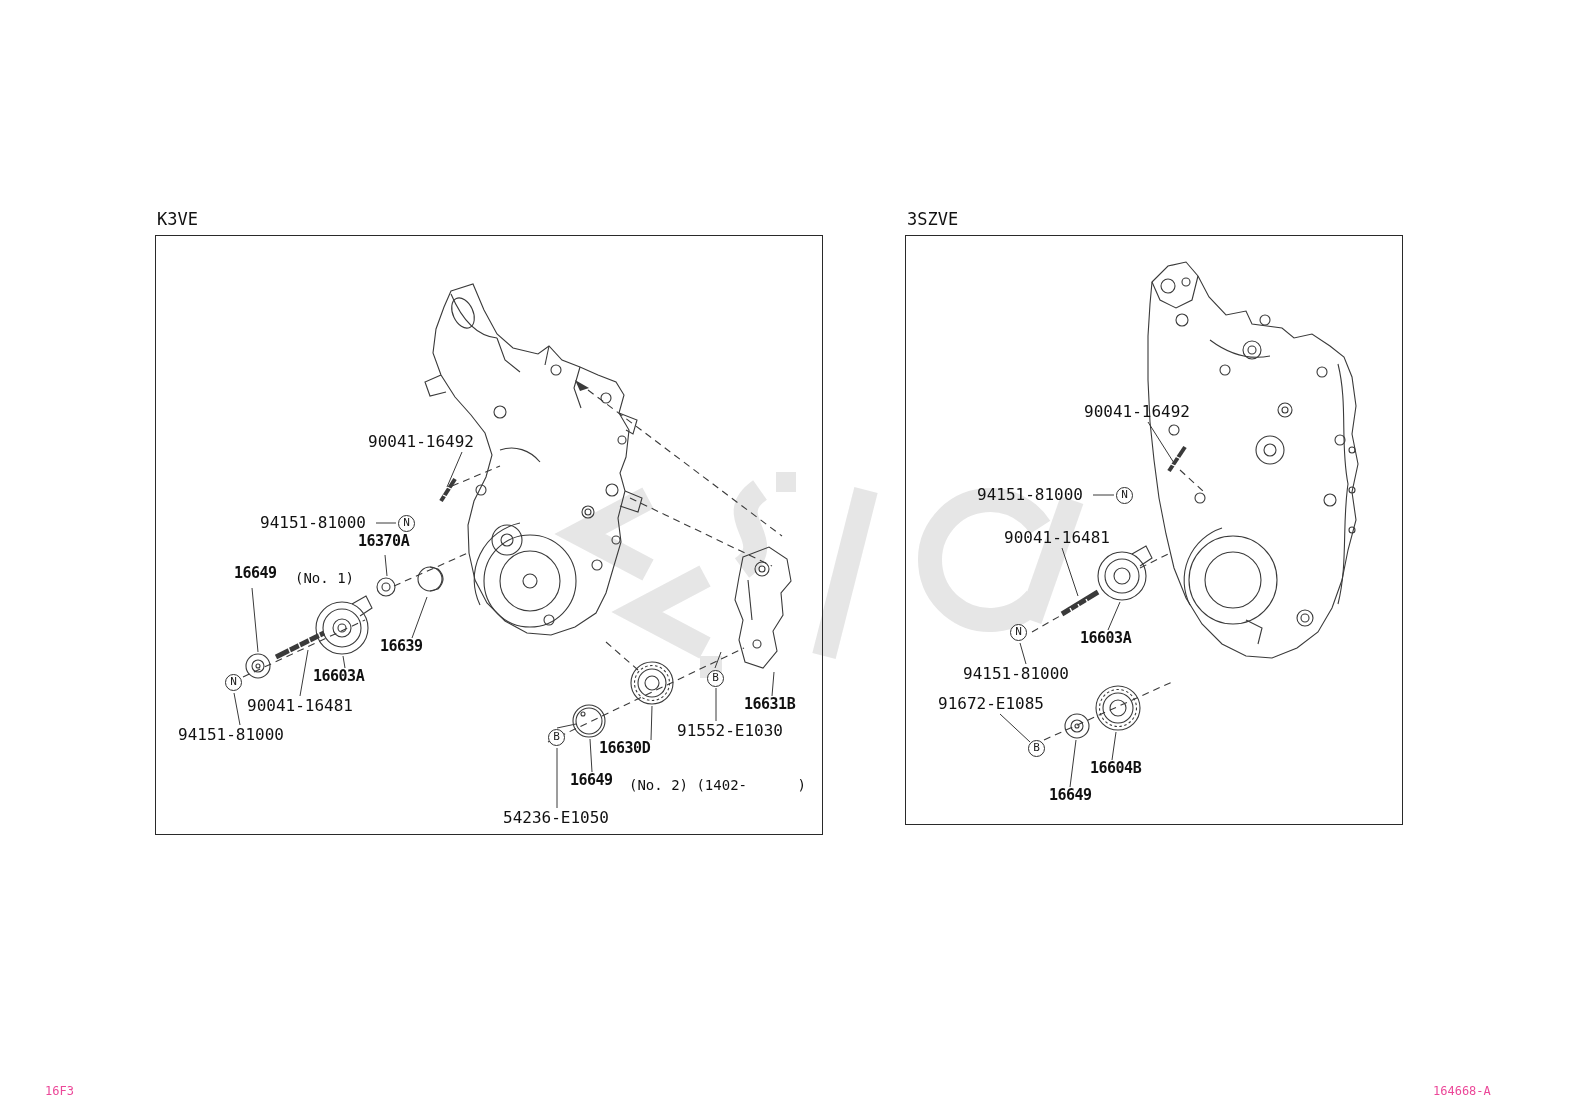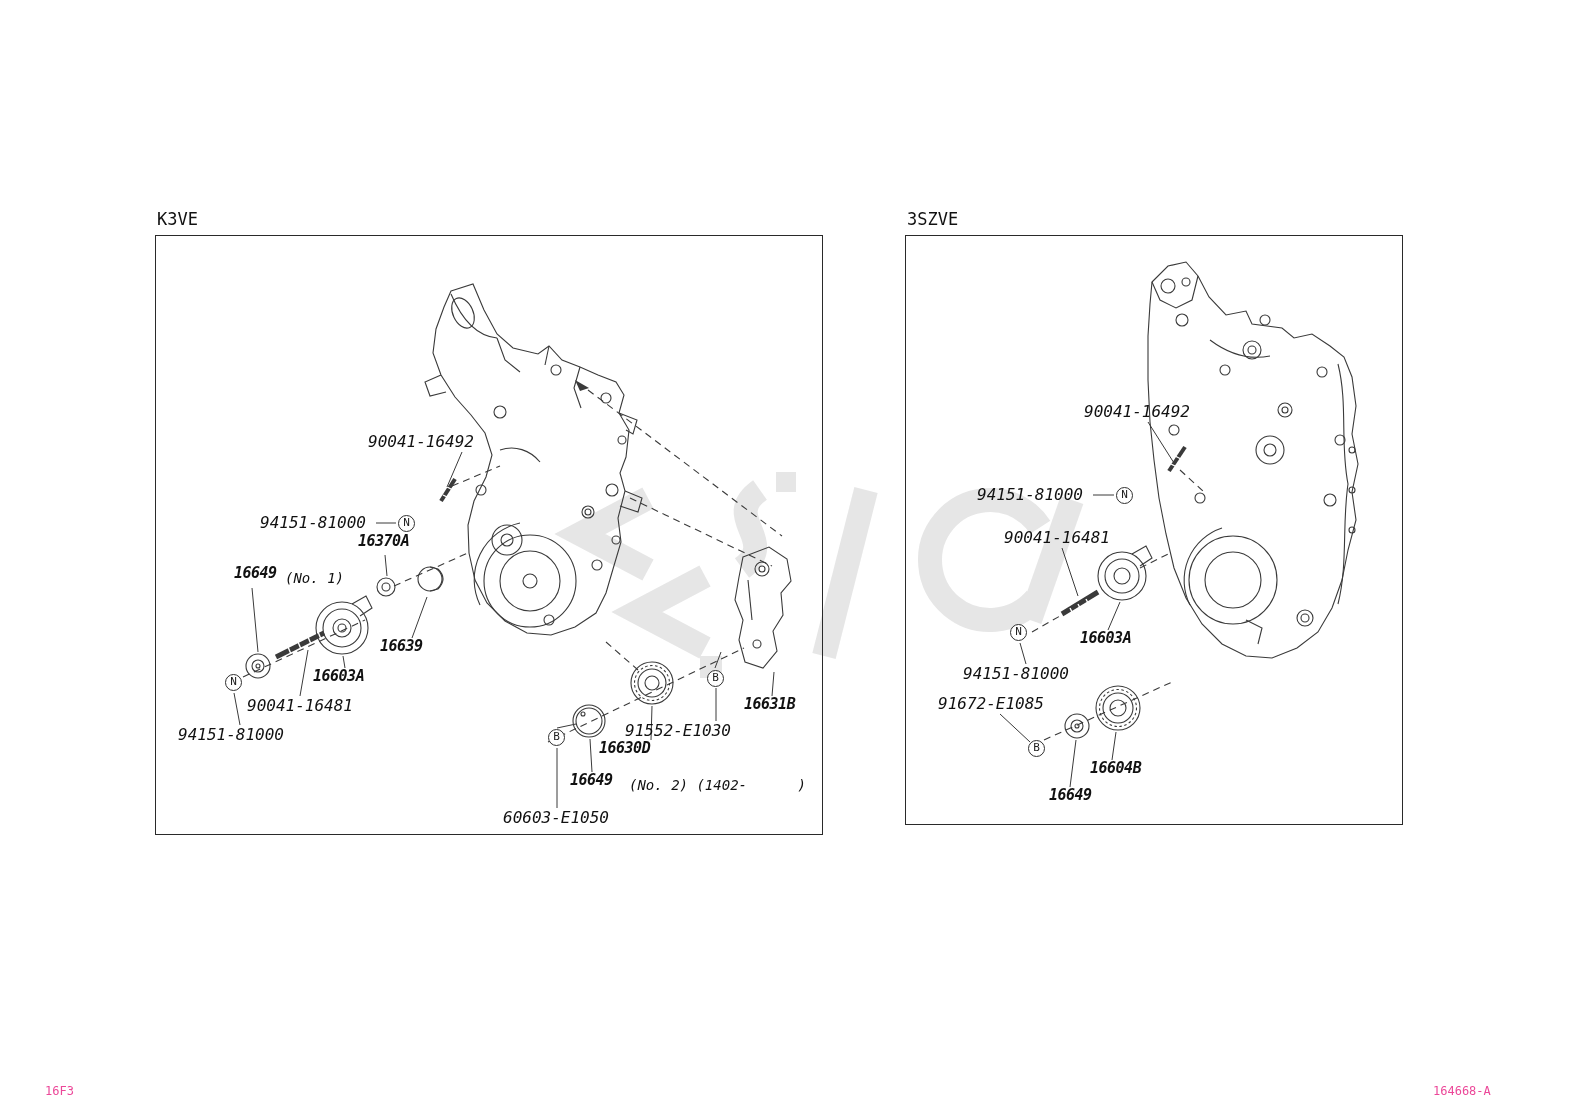--- a/index.html
+++ b/index.html
@@ -6,21 +6,21 @@
   html,body { background:#ffffff; }
   .page {
     position:relative; width:1592px; height:1099px; background:#ffffff;
     font-family:"DejaVu Sans Mono","Liberation Mono",monospace; color:#1a1a1a;
     overflow:hidden;
     margin-top:20px;
   }
   .art { position:absolute; left:0; top:0; width:1592px; height:1099px; }
   .panel-box { position:absolute; border:1px solid #2a2a2a; background:transparent; }
   .panel-title { position:absolute; font-size:17px; color:#111; white-space:pre; }
-  .lbl { position:absolute; font-size:16px; color:#111; white-space:pre; line-height:1.05;font-style:italic; }
+  .lbl { position:absolute; font-size:16px; color:#111; white-space:pre; line-height:1.05; }
   .lbl.big { font-size:15px; font-weight:700; letter-spacing:-0.5px; }
   .lbl.small { font-size:14px; }
   .marker {
     position:absolute; width:17px; height:17px; border:1.2px solid #2f2f2f; border-radius:50%;
     background:#fff; font-size:11px; line-height:14px; text-align:center; color:#222;
   }
   .footer { position:absolute; font-size:12px; color:#ec4899; white-space:pre; }
 </style>
 </head>
 <body>
@@ -222,31 +222,31 @@
   <div class="panel-title" style="left:157px; top:189px">K3VE</div>
   <div class="panel-box" style="left:155px; top:215px; width:668px; height:600px"></div>
 
   <div class="panel-title" style="left:907px; top:189px">3SZVE</div>
   <div class="panel-box" style="left:905px; top:215px; width:498px; height:590px"></div>
 
   <div class="lbl" style="left:368px; top:414px">90041-16492</div>
   <div class="lbl" style="left:260px; top:495px">94151-81000</div>
   <div class="lbl big" style="left:358px; top:514px">16370A</div>
   <div class="lbl big" style="left:234px; top:546px">16649</div>
-  <div class="lbl small" style="left:285px; top:551px">(No. 1)</div>
+  <div class="lbl small" style="left:295px; top:551px">(No. 1)</div>
   <div class="lbl big" style="left:380px; top:619px">16639</div>
   <div class="lbl big" style="left:313px; top:649px">16603A</div>
   <div class="lbl" style="left:247px; top:678px">90041-16481</div>
   <div class="lbl" style="left:178px; top:707px">94151-81000</div>
   <div class="lbl big" style="left:744px; top:677px">16631B</div>
-  <div class="lbl" style="left:625px; top:703px">91552-E1030</div>
+  <div class="lbl" style="left:677px; top:703px">91552-E1030</div>
   <div class="lbl big" style="left:599px; top:721px">16630D</div>
   <div class="lbl big" style="left:570px; top:753px">16649</div>
   <div class="lbl small" style="left:629px; top:758px">(No. 2) (1402-      )</div>
-  <div class="lbl" style="left:503px; top:790px">60603-E1050</div>
+  <div class="lbl" style="left:503px; top:790px">54236-E1050</div>
 
   <div class="marker" style="left:398px; top:495px">N</div>
   <div class="marker" style="left:225px; top:654px">N</div>
   <div class="marker" style="left:707px; top:650px">B</div>
   <div class="marker" style="left:548px; top:709px">B</div>
 
   <div class="lbl" style="left:1084px; top:384px">90041-16492</div>
   <div class="lbl" style="left:977px; top:467px">94151-81000</div>
   <div class="lbl" style="left:1004px; top:510px">90041-16481</div>
   <div class="lbl big" style="left:1080px; top:611px">16603A</div>

